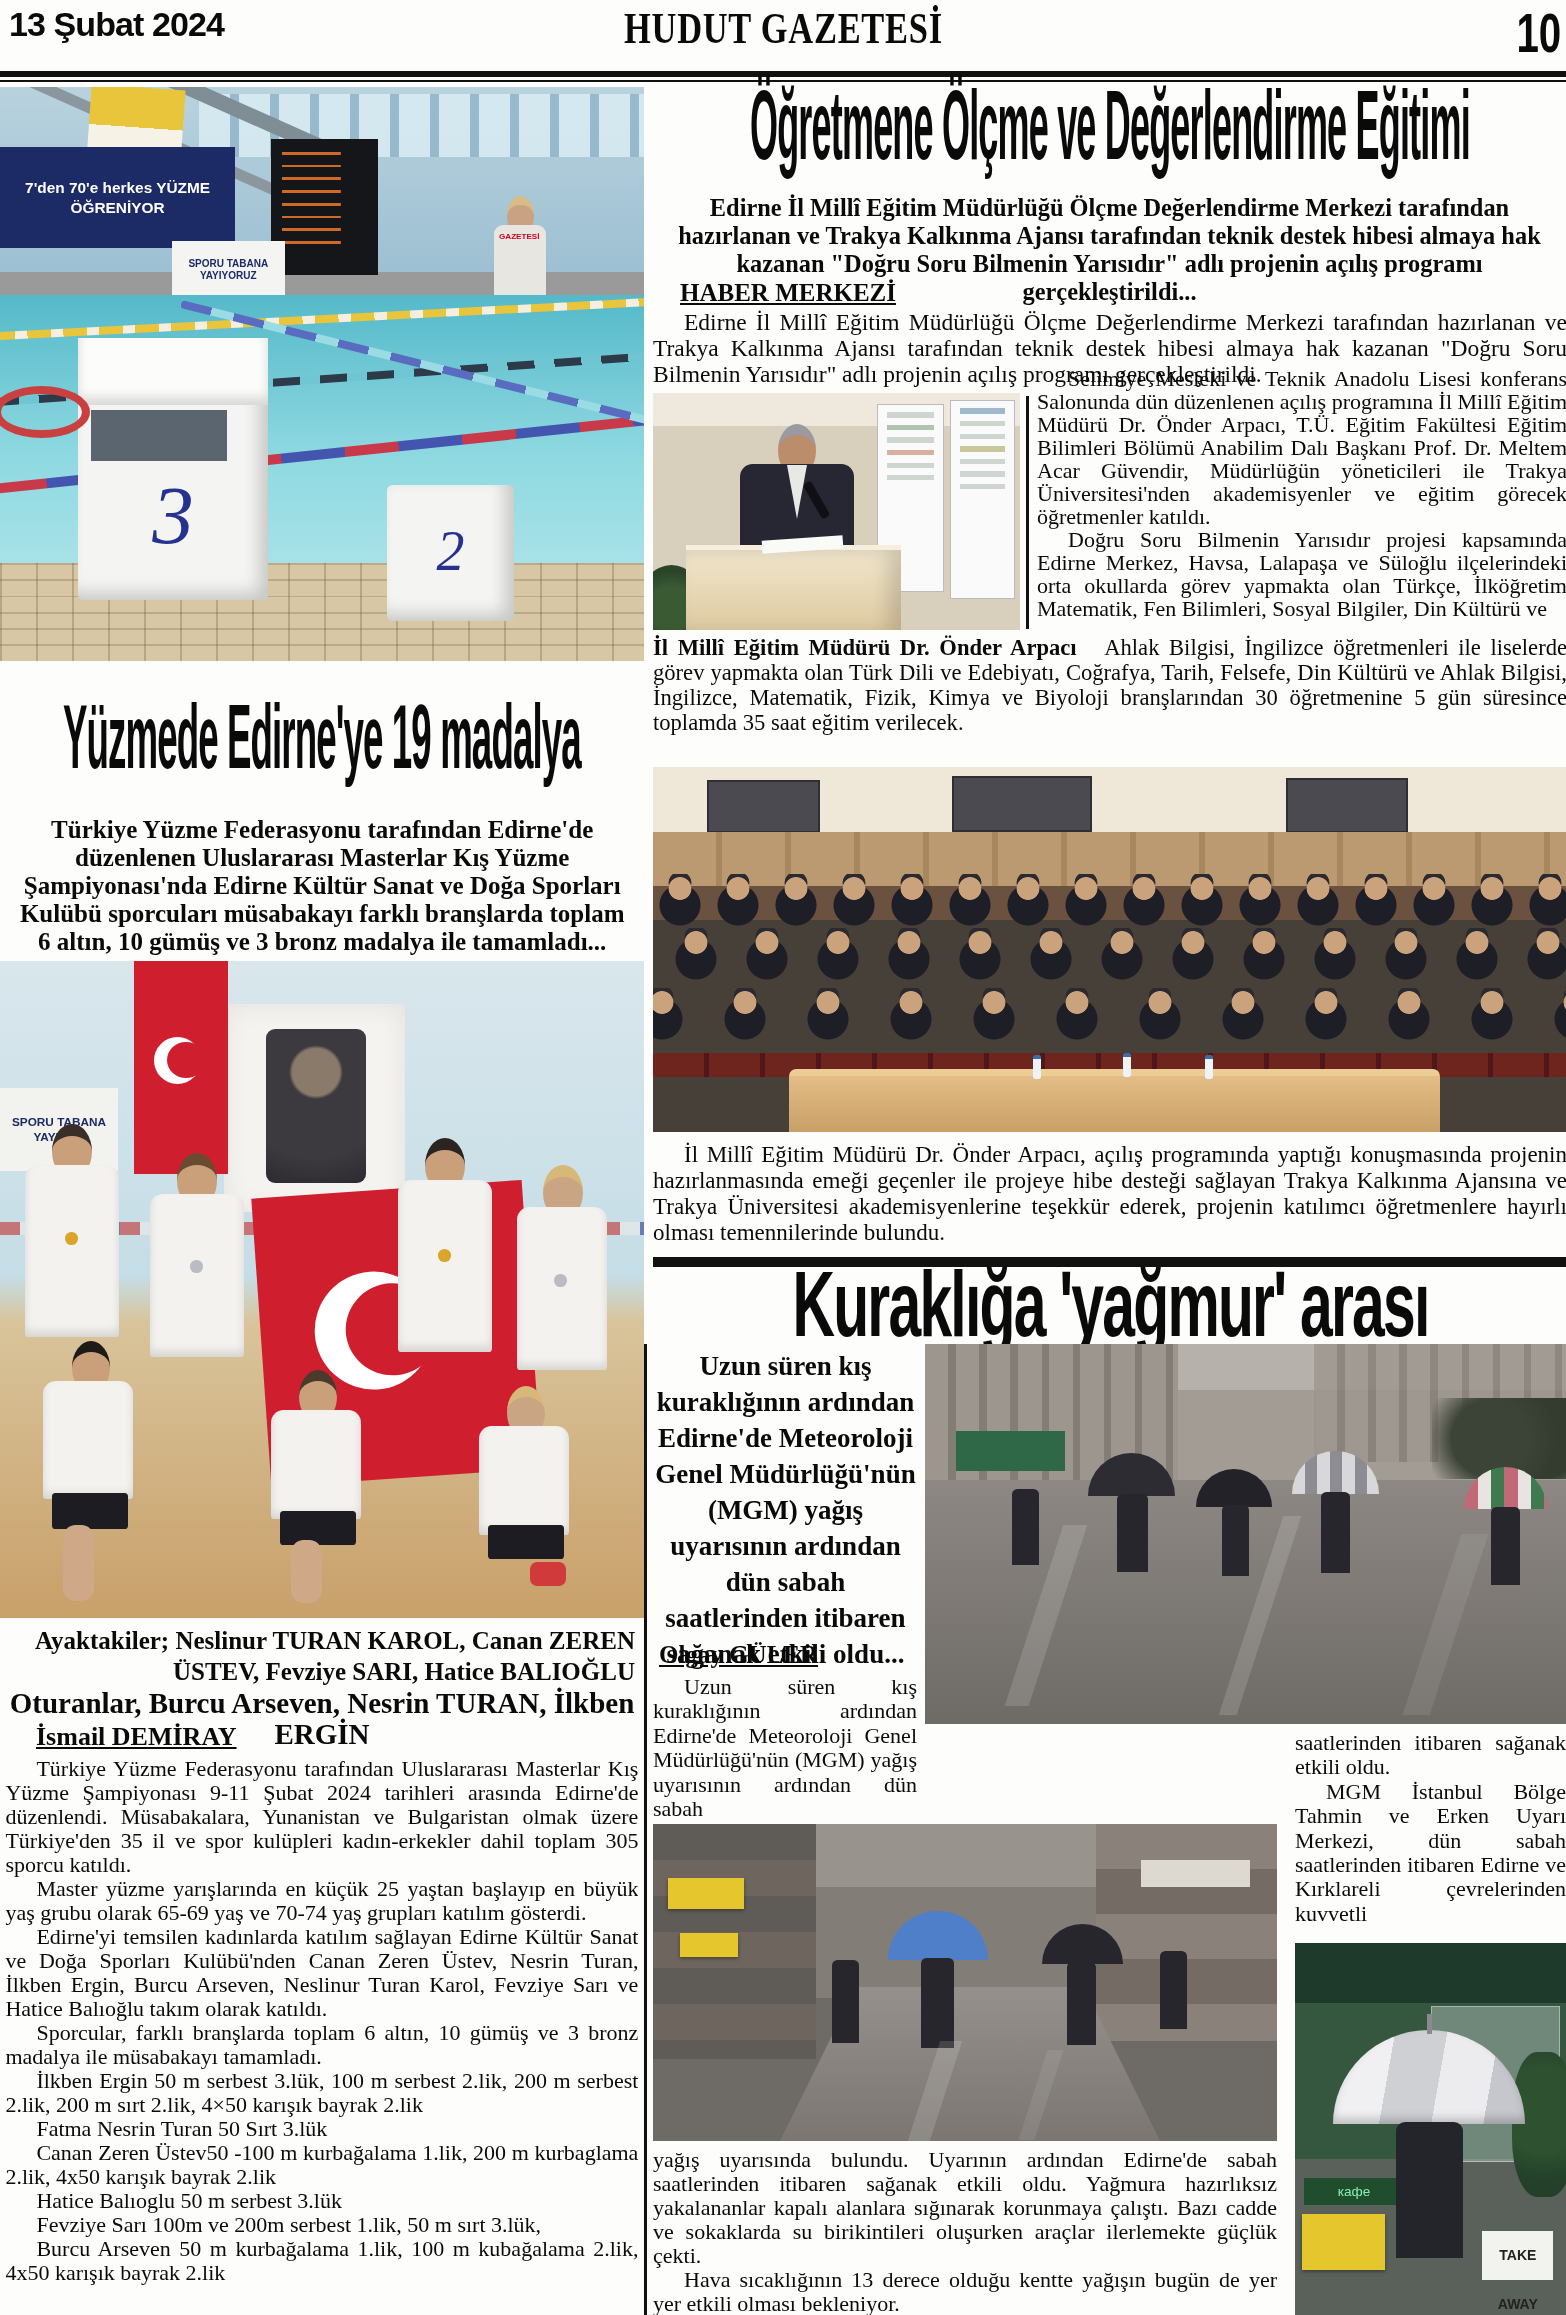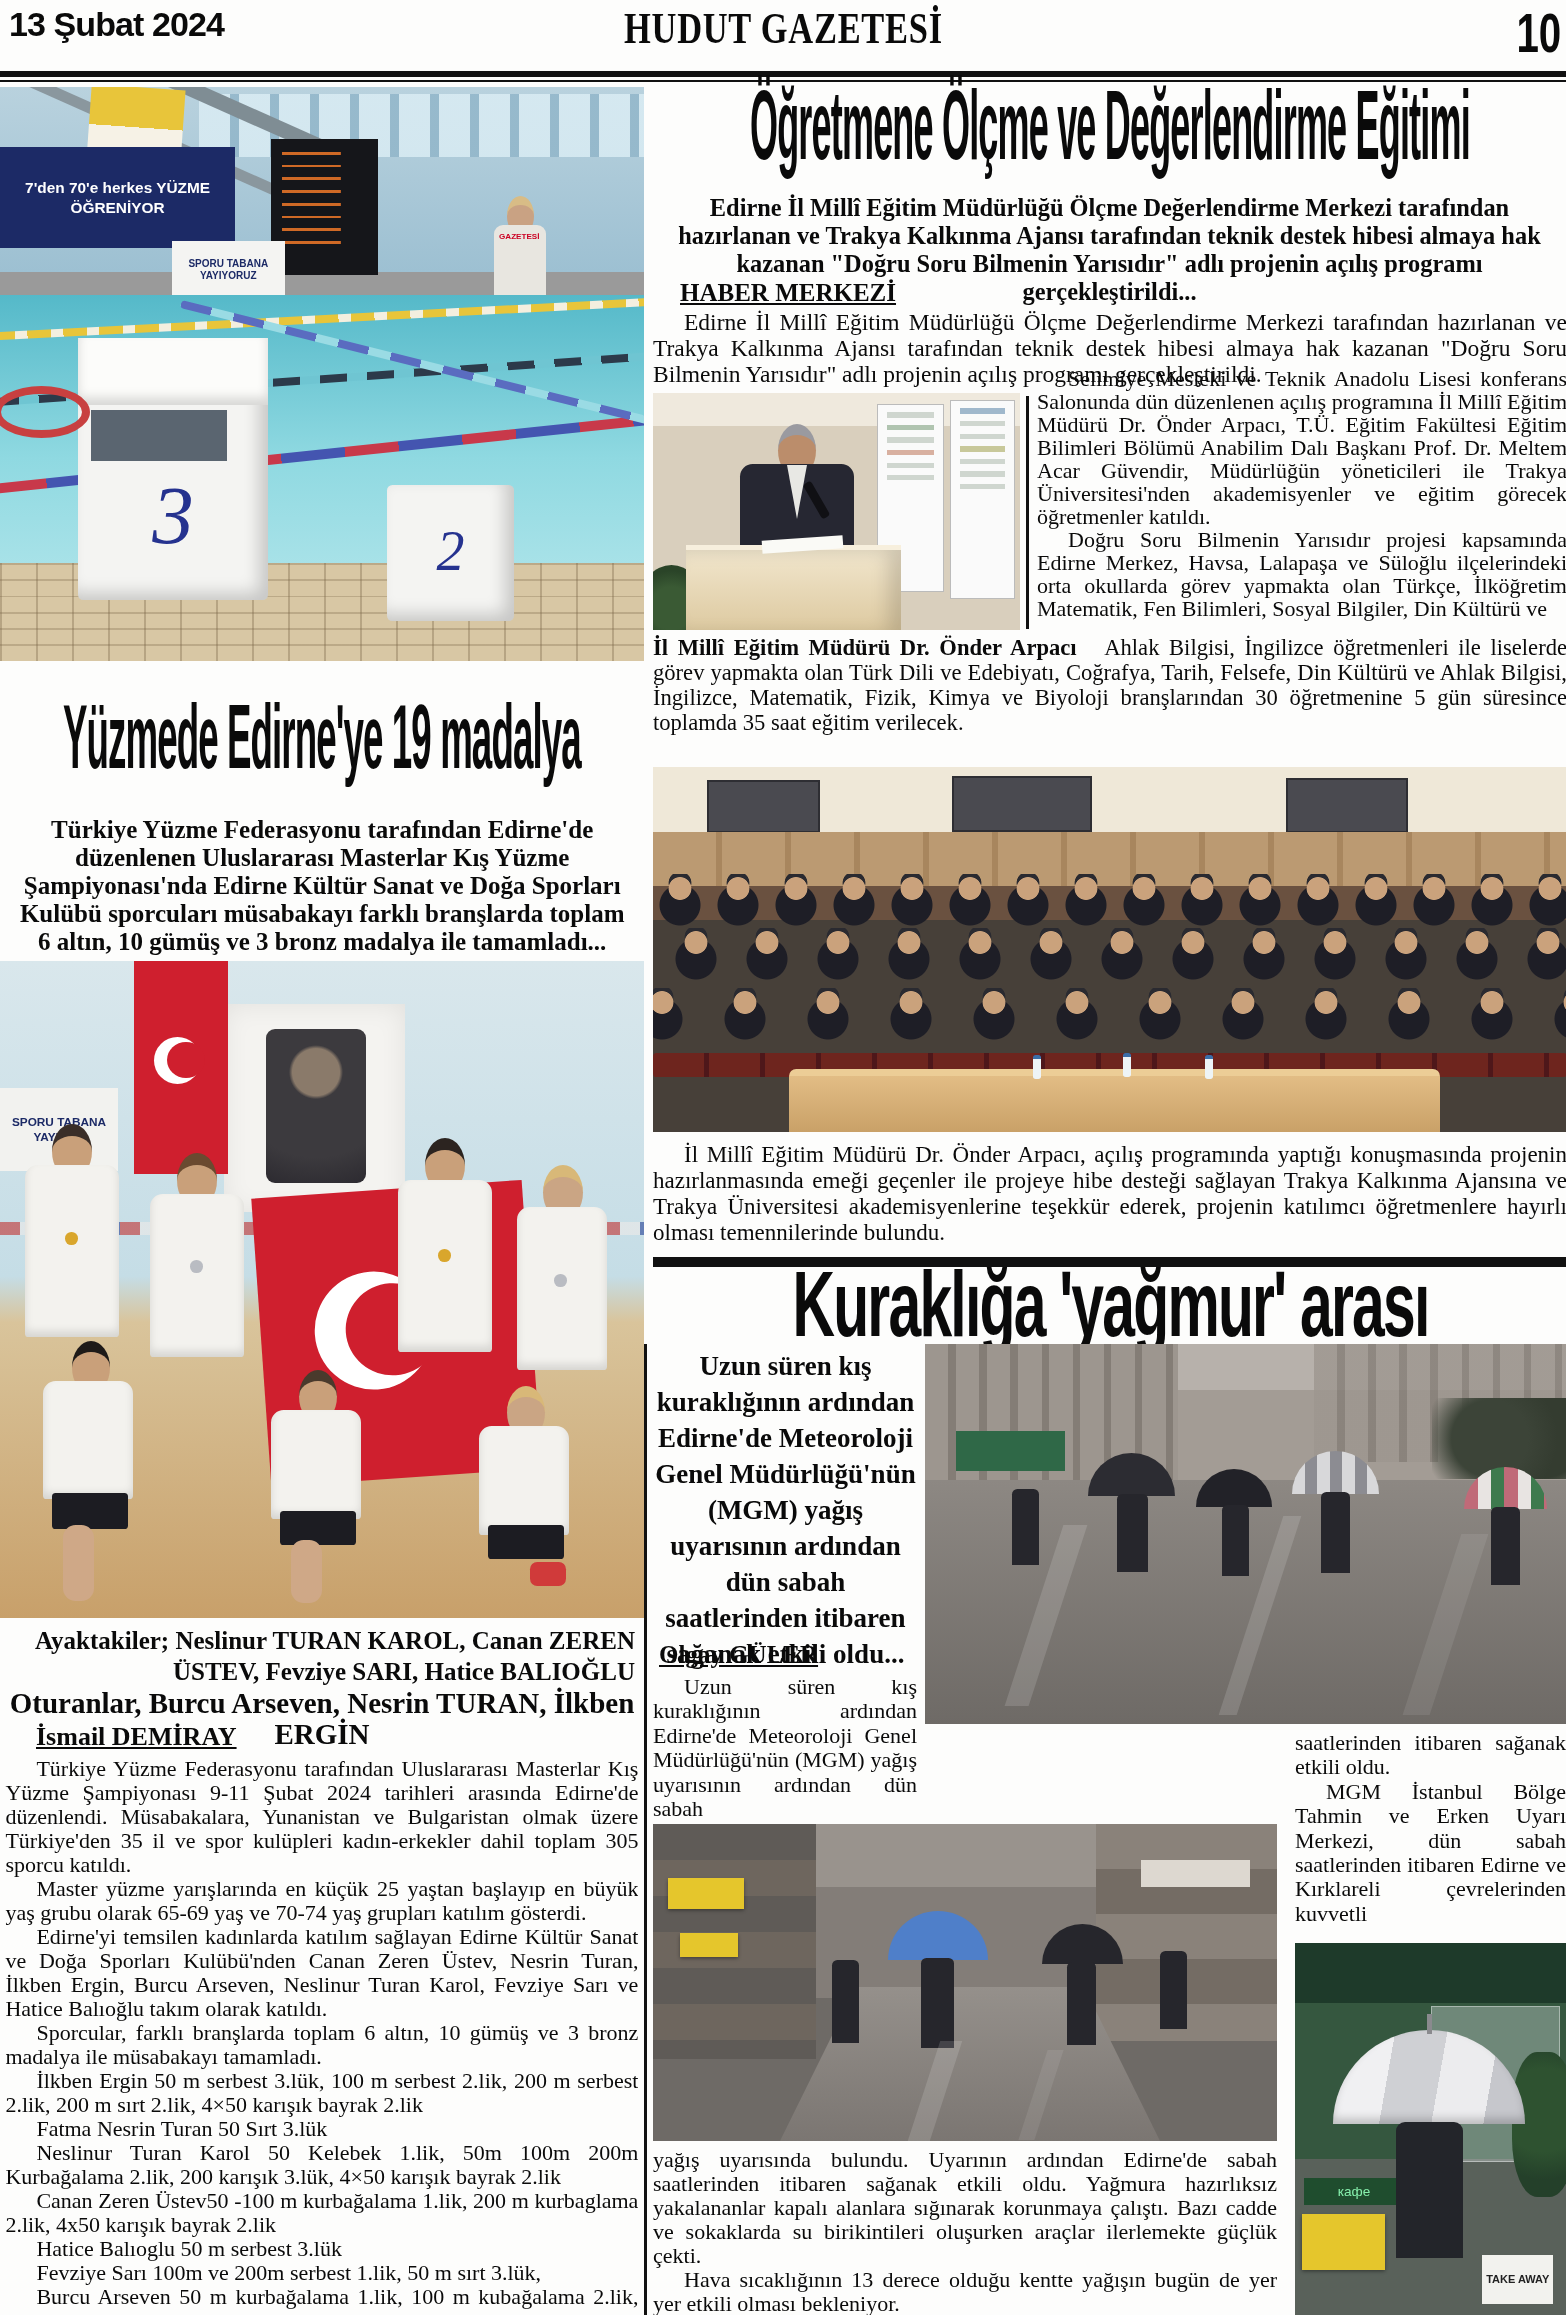--- a/index.html
+++ b/index.html
@@ -178,21 +178,20 @@
   <div class="abs serif b ctr" style="left:9px;top:1625px;width:626px;font-size:25px;line-height:31px;text-align:right;">Ayaktakiler; Neslinur TURAN KAROL, Canan ZEREN ÜSTEV, Fevziye SARI, Hatice BALIOĞLU</div>
   <div class="abs serif b ctr" style="left:9px;top:1688px;width:626px;font-size:29px;line-height:31px;">Oturanlar, Burcu Arseven, Nesrin TURAN, İlkben ERGİN</div>
   <div class="abs serif byline" style="left:36px;top:1722px;font-size:26px;">İsmail DEMİRAY</div>
   <div class="abs serif just" style="left:5.4px;top:1757px;width:633px;height:557px;font-size:22px;line-height:24px;overflow:hidden;">
     <p>Türkiye Yüzme Federasyonu tarafından Uluslararası Masterlar Kış Yüzme Şampiyonası 9-11 Şubat 2024 tarihleri arasında Edirne'de düzenlendi. Müsabakalara, Yunanistan ve Bulgaristan olmak üzere Türkiye'den 35 il ve spor kulüpleri kadın-erkekler dahil toplam 305 sporcu katıldı.</p>
     <p>Master yüzme yarışlarında en küçük 25 yaştan başlayıp en büyük yaş grubu olarak 65-69 yaş ve 70-74 yaş grupları katılım gösterdi.</p>
     <p>Edirne'yi temsilen kadınlarda katılım sağlayan Edirne Kültür Sanat ve Doğa Sporları Kulübü'nden Canan Zeren Üstev, Nesrin Turan, İlkben Ergin, Burcu Arseven, Neslinur Turan Karol, Fevziye Sarı ve Hatice Balıoğlu takım olarak katıldı.</p>
     <p>Sporcular, farklı branşlarda toplam 6 altın, 10 gümüş ve 3 bronz madalya ile müsabakayı tamamladı.</p>
     <p>İlkben Ergin 50 m serbest 3.lük, 100 m serbest 2.lik, 200 m serbest 2.lik, 200 m sırt 2.lik, 4×50 karışık bayrak 2.lik</p>
     <p>Fatma Nesrin Turan 50 Sırt 3.lük</p>
-    <p>Neslinur Turan Karol 50 Kelebek 1.lik, 50m 100m 200m Kurbağalama 2.lik, 200 karışık 3.lük, 4×50 karışık bayrak 2.lik</p>
     <p>Canan Zeren Üstev50 -100 m kurbağalama 1.lik, 200 m kurbaglama 2.lik, 4x50 karışık bayrak 2.lik</p>
     <p>Hatice Balıoglu 50 m serbest 3.lük</p>
     <p>Fevziye Sarı 100m ve 200m serbest 1.lik, 50 m sırt 3.lük,</p>
     <p>Burcu Arseven 50 m kurbağalama 1.lik, 100 m kubağalama 2.lik, 4x50 karışık bayrak 2.lik</p>
   </div>
 
   <div class="hl abs" style="left:653px;top:63px;width:914px;height:125px;">
     <span style="font-size:40px;transform:scale(.9,2.45);">Öğretmene Ölçme ve Değerlendirme Eğitimi</span>
   </div>
   <div class="abs serif b ctr" style="left:671px;top:194px;width:877px;font-size:24.4px;line-height:28px;">Edirne İl Millî Eğitim Müdürlüğü Ölçme Değerlendirme Merkezi tarafından hazırlanan ve Trakya Kalkınma Ajansı tarafından teknik destek hibesi almaya hak kazanan "Doğru Soru Bilmenin Yarısıdır" adlı projenin açılış programı gerçekleştirildi...</div>
@@ -324,21 +323,21 @@
   </div>
 
   <div class="photo" style="left:1295px;top:1943px;width:271px;height:373px;">
     <div class="rain3-bg"></div>
     <div class="tarp" style="left:136px;top:63px;width:127px;height:154px;"></div>
     <div class="abs" style="right:-9px;top:109px;width:63px;height:145px;background:radial-gradient(circle at 50% 40%,#2e5230 45%,#24402a 75%);border-radius:40%;"></div>
     <div class="signg" style="left:9px;top:235px;width:100px;height:27px;font-size:13.6px;line-height:27px;">
       <span>кафе</span>
     </div>
     <div class="signy" style="left:7.2px;top:271px;width:83px;height:56px;"></div>
-    <div class="signw" style="right:12.7px;top:288px;width:71px;height:49px;font-size:11px;line-height:49px;font-weight:bold;margin-top:24px;">
+    <div class="signw" style="right:12.7px;top:288px;width:71px;height:49px;font-size:14px;line-height:49px;font-weight:bold;">
       <span>TAKE AWAY</span>
     </div>
 
     <div class="umb" style="left:38px;top:87px;width:192px;height:94px;background:linear-gradient(100deg,#f0f0f2 0 30%,#cfd0d4 30% 55%,#ececee 55% 80%,#c6c7cc 80%);box-shadow:inset 0 -5.4px 9px rgba(0,0,0,.2);"></div>
     <div class="abs" style="left:132px;top:71px;width:4.5px;height:20px;background:#8a8a8e;"></div>
     <div class="pbody" style="left:101px;top:179px;width:67px;height:136px;border-radius:9px 9px 0 0;background:#23252a;"></div>
   </div>
 
   <div class="abs serif just" style="left:653px;top:2148px;width:624px;height:168px;font-size:22px;line-height:24px;overflow:hidden;">
     <p class="ni">yağış uyarısında bulundu. Uyarının ardından Edirne'de sabah saatlerinden itibaren sağanak etkili oldu. Yağmura hazırlıksız yakalananlar kapalı alanlara sığınarak korunmaya çalıştı. Bazı cadde ve sokaklarda su birikintileri oluşurken araçlar ilerlemekte güçlük çekti.</p>

